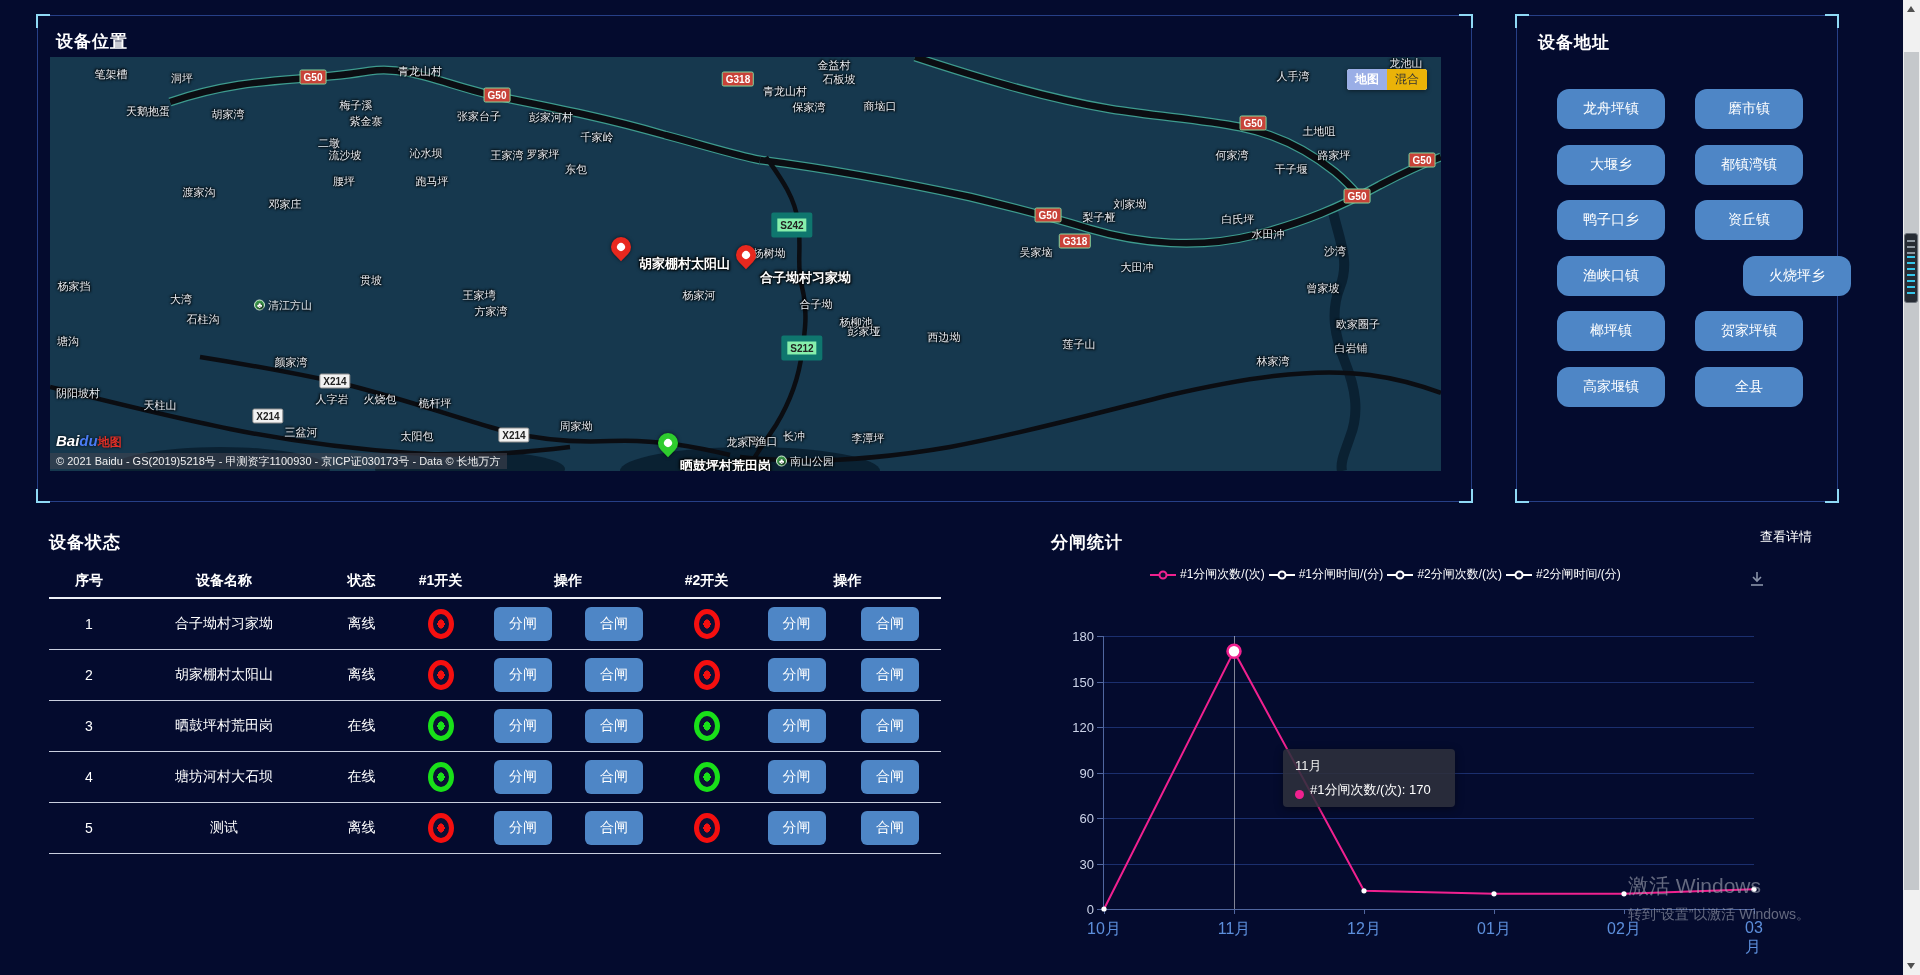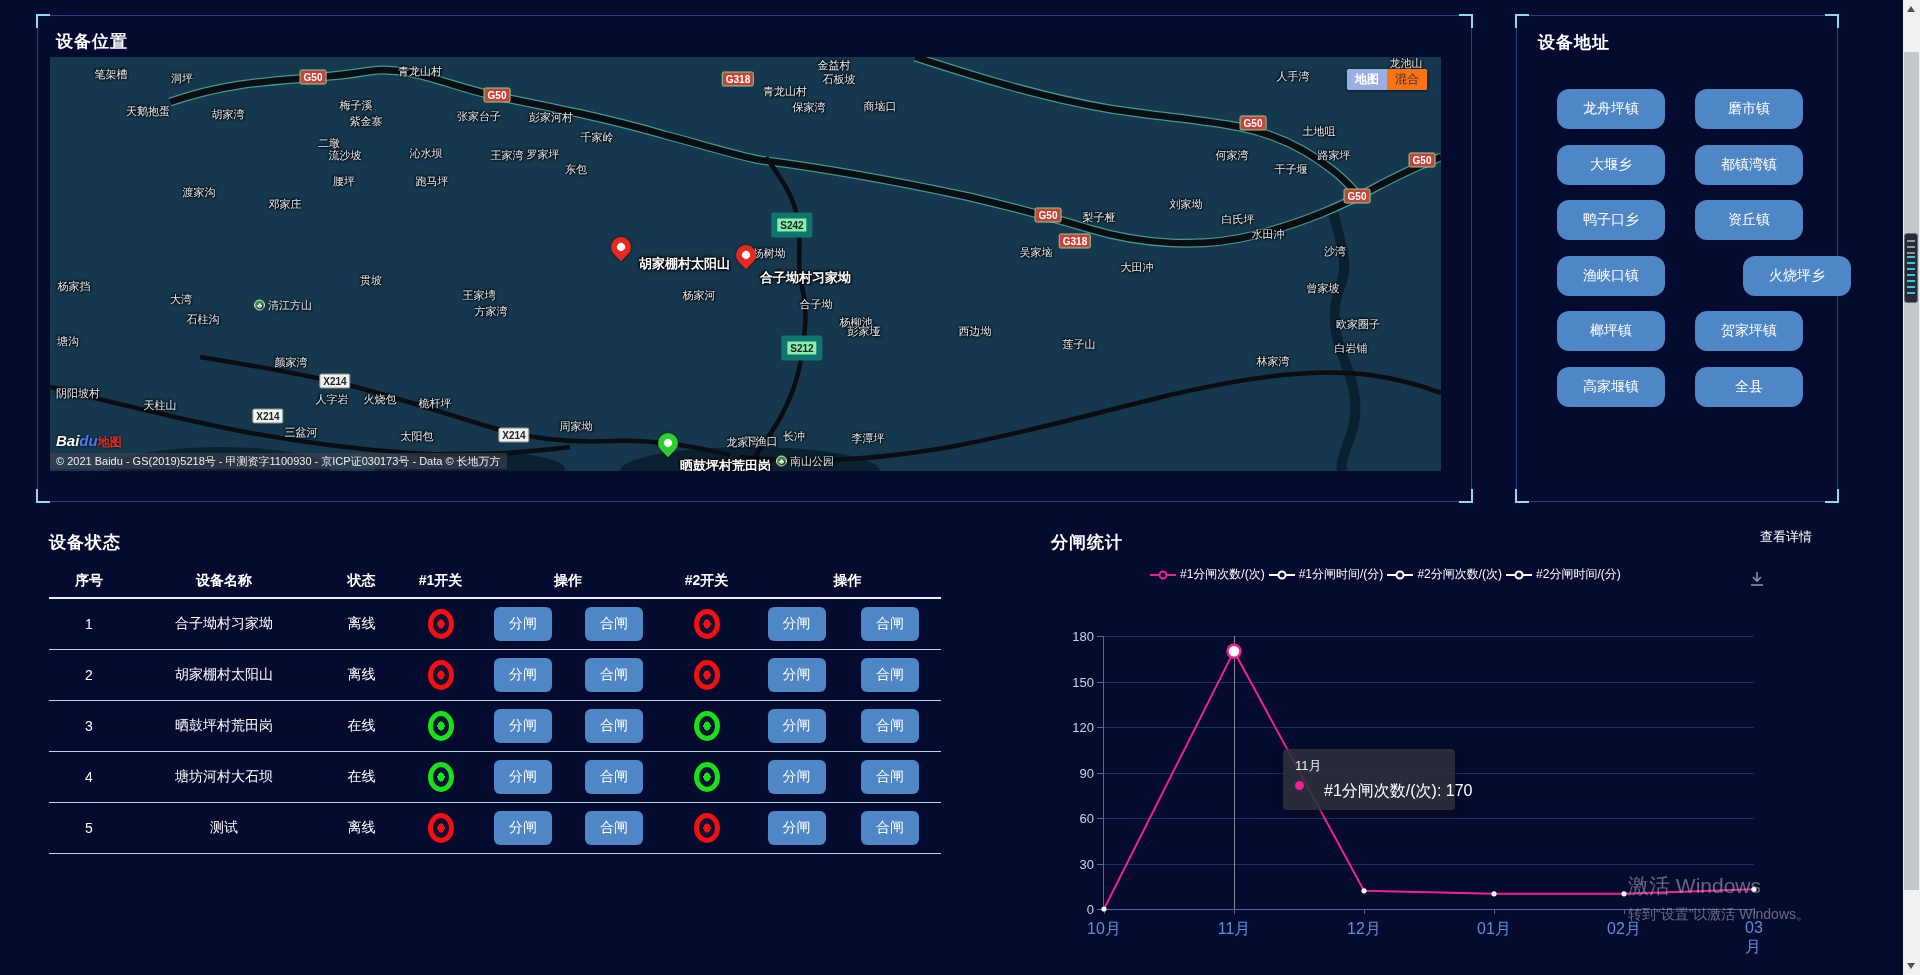--- a/index.html
+++ b/index.html
@@ -31,21 +31,21 @@
   .pin-label { position:absolute; font-size:13px; font-weight:bold; color:#fff; white-space:nowrap;
                text-shadow:1px 1px 2px #000,-1px -1px 2px #000,0 0 4px #000; }
   .poi { position:absolute; transform:translate(-50%,-50%); font-size:11px; color:#dfe6ec; white-space:nowrap;
          text-shadow:1px 1px 2px #000,0 0 3px #000; display:flex; align-items:center; gap:3px; }
   .poi .dot { width:11px; height:11px; border-radius:50%; background:#3f9e4f; border:1px solid #d8efd8;
               color:#fff; font-size:8px; line-height:10px; text-align:center; }
   #map-toggle { position:absolute; right:14px; top:12px; display:flex; background:#fff; border-radius:3px;
                 box-shadow:0 1px 4px rgba(0,0,0,.5); overflow:hidden; }
   #map-toggle .seg { font-size:12px; line-height:21px; padding:0 8px; cursor:pointer; }
   #map-toggle .seg.sel { background:#9aaee6; color:#fff; font-weight:bold; }
-  #map-toggle .seg.unsel { background:#f97316; color:#333; }
+  #map-toggle .seg.unsel { background:#eab308; color:#333; }
   #baidu-logo { position:absolute; left:6px; bottom:20px; font-size:15px; font-weight:bold; font-style:italic;
                 text-shadow:0 0 3px #000; }
   #baidu-logo .b1 { color:#fff; } #baidu-logo .b2 { color:#4a7cf5; } #baidu-logo .b3 { color:#e03028; font-style:normal; font-size:12px; }
   #map-attribution { position:absolute; left:0; bottom:2px; height:16px; line-height:16px; padding:0 6px;
                      background:rgba(70,70,80,.55); color:#efefef; font-size:11px; white-space:nowrap; }
 
   
   .addr-btn { position:absolute; width:108px; height:40px; background:#4e86c6; border:none; border-radius:12px;
               color:#fff; font-size:14px; cursor:pointer; font-family:inherit; }
 
@@ -77,21 +77,21 @@
   .axisline { background:#50669f; }
   .y-axis-line { position:absolute; left:-1px; top:0; width:1px; height:273px; background:#50669f; }
   .ytick-mark { position:absolute; width:6px; height:1px; background:#50669f; left:-7px; }
   .xtick-mark { position:absolute; width:1px; height:5px; background:#50669f; top:273px; }
   .ylabel { position:absolute; right:10px; transform:translateY(-50%); font-size:13px; color:#ccd3e8; }
   .xlabel { position:absolute; top:283px; transform:translateX(-50%); font-size:16px; color:#5d8fdc; }
   #crosshair { position:absolute; top:0; width:1px; height:273px; background:rgba(255,255,255,.5); }
   #chart-tooltip { position:absolute; left:1283px; top:749px; width:172px; background:rgba(45,48,60,.88);
                    border-radius:4px; padding:8px 12px; z-index:5; box-shadow:0 2px 8px rgba(0,0,0,.4); }
   #chart-tooltip .tt-title { font-size:13px; color:#eee; margin-bottom:6px; }
-  #chart-tooltip .tt-row { display:flex; align-items:flex-start; gap:20px; font-size:16px; color:#fff; white-space:nowrap; }
+  #chart-tooltip .tt-row { display:flex; align-items:flex-end; gap:6px; font-size:13px; color:#fff; white-space:nowrap; }
   #chart-tooltip .tt-dot { width:9px; height:9px; border-radius:50%; flex:none; }
   #watermark { position:absolute; left:1628px; top:872px; color:rgba(165,168,182,.6); pointer-events:none; }
   #watermark .w1 { font-size:21px; }
   #watermark .w2 { font-size:14px; margin-top:6px; }
 
   
   #scrollbar { position:absolute; right:0; top:0; width:17px; height:975px; background:#f1f1f1; }
   .sb-arrow { position:absolute; left:4px; width:0; height:0; border-left:4.5px solid transparent; border-right:4.5px solid transparent; }
   .sb-arrow.up { top:6px; border-bottom:6px solid #505050; }
   .sb-arrow.down { bottom:6px; border-top:6px solid #505050; }
@@ -158,21 +158,21 @@
         <span class="map-label" style="left: 547px; top: 80px;">千家岭</span>
         <span class="map-label" style="left: 457px; top: 98px;">王家湾</span>
         <span class="map-label" style="left: 493px; top: 97px;">罗家坪</span>
         <span class="map-label" style="left: 526px; top: 112px;">东包</span>
         <span class="map-label" style="left: 784px; top: 8px;">金益村</span>
         <span class="map-label" style="left: 789px; top: 22px;">石板坡</span>
         <span class="map-label" style="left: 735px; top: 34px;">青龙山村</span>
         <span class="map-label" style="left: 759px; top: 50px;">保家湾</span>
         <span class="map-label" style="left: 830px; top: 49px;">商垴口</span>
         <span class="map-label" style="left: 1182px; top: 98px;">何家湾</span>
-        <span class="map-label" style="left: 1136px; top: 147px;">刘家坳</span>
+        <span class="map-label" style="left: 1080px; top: 147px;">刘家坳</span>
         <span class="map-label" style="left: 1188px; top: 162px;">白氏坪</span>
         <span class="map-label" style="left: 1218px; top: 177px;">水田冲</span>
         <span class="map-label" style="left: 1049px; top: 160px;">梨子桠</span>
         <span class="map-label" style="left: 986px; top: 195px;">吴家垴</span>
         <span class="map-label" style="left: 1087px; top: 210px;">大田冲</span>
         <span class="map-label" style="left: 806px; top: 265px;">杨柳池</span>
         <span class="map-label" style="left: 1029px; top: 287px;">莲子山</span>
         <span class="map-label" style="left: 1243px; top: 19px;">人手湾</span>
         <span class="map-label" style="left: 1356px; top: 6px;">龙池山</span>
         <span class="map-label" style="left: 1269px; top: 74px;">土地咀</span>
@@ -194,21 +194,21 @@
         <span class="map-label" style="left: 385px; top: 346px;">桅杆坪</span>
         <span class="map-label" style="left: 241px; top: 305px;">颜家湾</span>
         <span class="map-label" style="left: 321px; top: 223px;">贯坡</span>
         <span class="map-label" style="left: 429px; top: 238px;">王家塆</span>
         <span class="map-label" style="left: 251px; top: 375px;">三盆河</span>
         <span class="map-label" style="left: 367px; top: 379px;">太阳包</span>
         <span class="map-label" style="left: 441px; top: 254px;">方家湾</span>
         <span class="map-label" style="left: 719px; top: 196px;">杨树坳</span>
         <span class="map-label" style="left: 766px; top: 247px;">合子坳</span>
         <span class="map-label" style="left: 814px; top: 274px;">彭家垭</span>
-        <span class="map-label" style="left: 894px; top: 274px; margin-left: 31px;">西边坳</span>
+        <span class="map-label" style="left: 894px; top: 280px;">西边坳</span>
         <span class="map-label" style="left: 649px; top: 238px;">杨家河</span>
         <span class="map-label" style="left: 526px; top: 369px;">周家坳</span>
         <span class="map-label" style="left: 693px; top: 385px;">龙家湾</span>
         <span class="map-label" style="left: 711px; top: 384px;">下渔口</span>
         <span class="map-label" style="left: 744px; top: 379px;">长冲</span>
         <span class="map-label" style="left: 818px; top: 381px;">李潭坪</span>
         <span class="road-badge badge-g" style="left: 263px; top: 20px;">G50</span>
         <span class="road-badge badge-g" style="left: 447px; top: 38px;">G50</span>
         <span class="road-badge badge-g" style="left: 688px; top: 22px;">G318</span>
         <span class="road-badge badge-g" style="left: 1203px; top: 66px;">G50</span>

